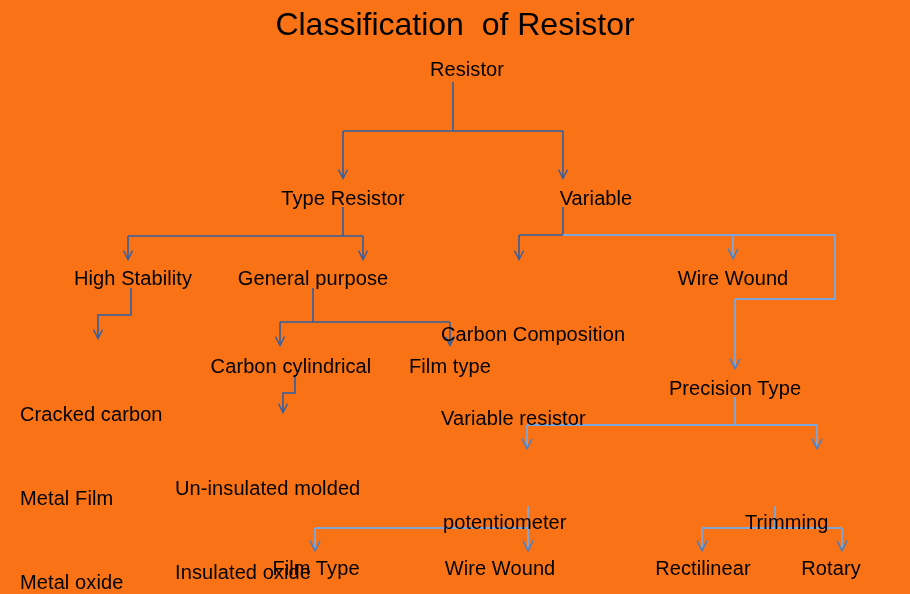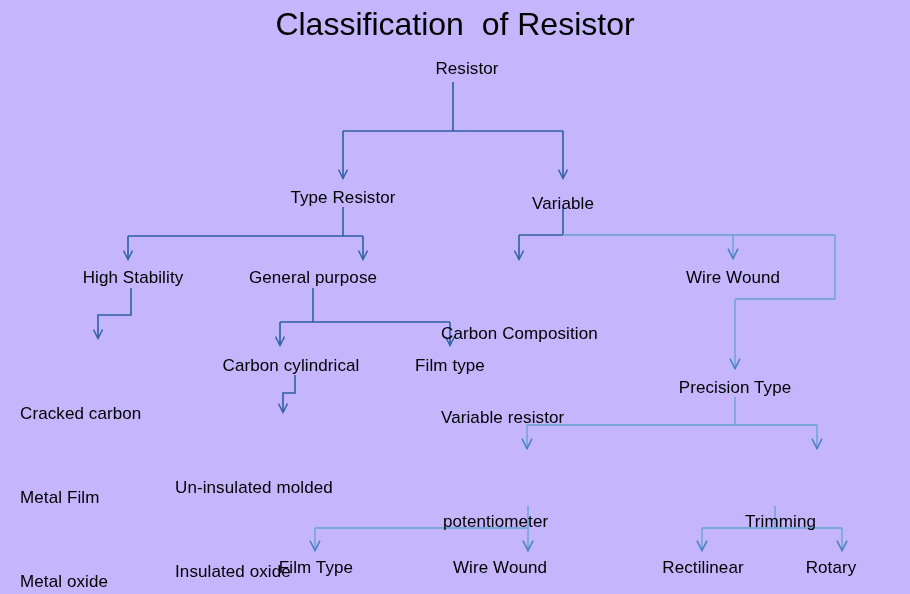--- a/index.html
+++ b/index.html
@@ -4,35 +4,35 @@
 <style>
   html, body {
     margin: 0;
     padding: 0;
     background: #ffffff;
   }
   #page {
     position: relative;
     width: 910px;
     height: 594px;
-    background: #c4b5fd;
+    background: #f97316;
     overflow: hidden;
     font-family: "Liberation Sans", sans-serif;
     color: #000000;
   }
   #edges {
     position: absolute;
     left: 0;
     top: 0;
     width: 910px;
     height: 594px;
   }
   .node {
     position: absolute;
-    font-size: 17px;
+    font-size: 20px;
     line-height: 28px;
     color: #000000;
     white-space: pre;
     letter-spacing: 0.1px;
   }
   .node.center {
     transform: translateX(-50%);
     text-align: center;
   }
   .node.left {
@@ -117,21 +117,21 @@
       <path d="M 702 528 L 842 528"></path>
       <path d="M 702 528 L 702 550" marker-end="url(#arrow-light)"></path>
       <path d="M 842 528 L 842 550" marker-end="url(#arrow-light)"></path>
     </g>
   </svg>
 
   <div class="node center" style="left:467px; top:55px;">Resistor</div>
 
   <div class="node center" style="left:343px; top:184px;">Type Resistor</div>
 
-  <div class="node center" style="left:563px; top:184px;margin-top:6px;">Variable</div>
+  <div class="node center" style="left:596px; top:184px;">Variable</div>
 
   <div class="node center" style="left:133px; top:264px;">High Stability</div>
 
   <div class="node center" style="left:313px; top:264px;">General purpose</div>
 
   <div class="node left" style="left:441px; top:264px;">
     <div>Carbon Composition</div>
     <div>Variable resistor</div>
   </div>
 

